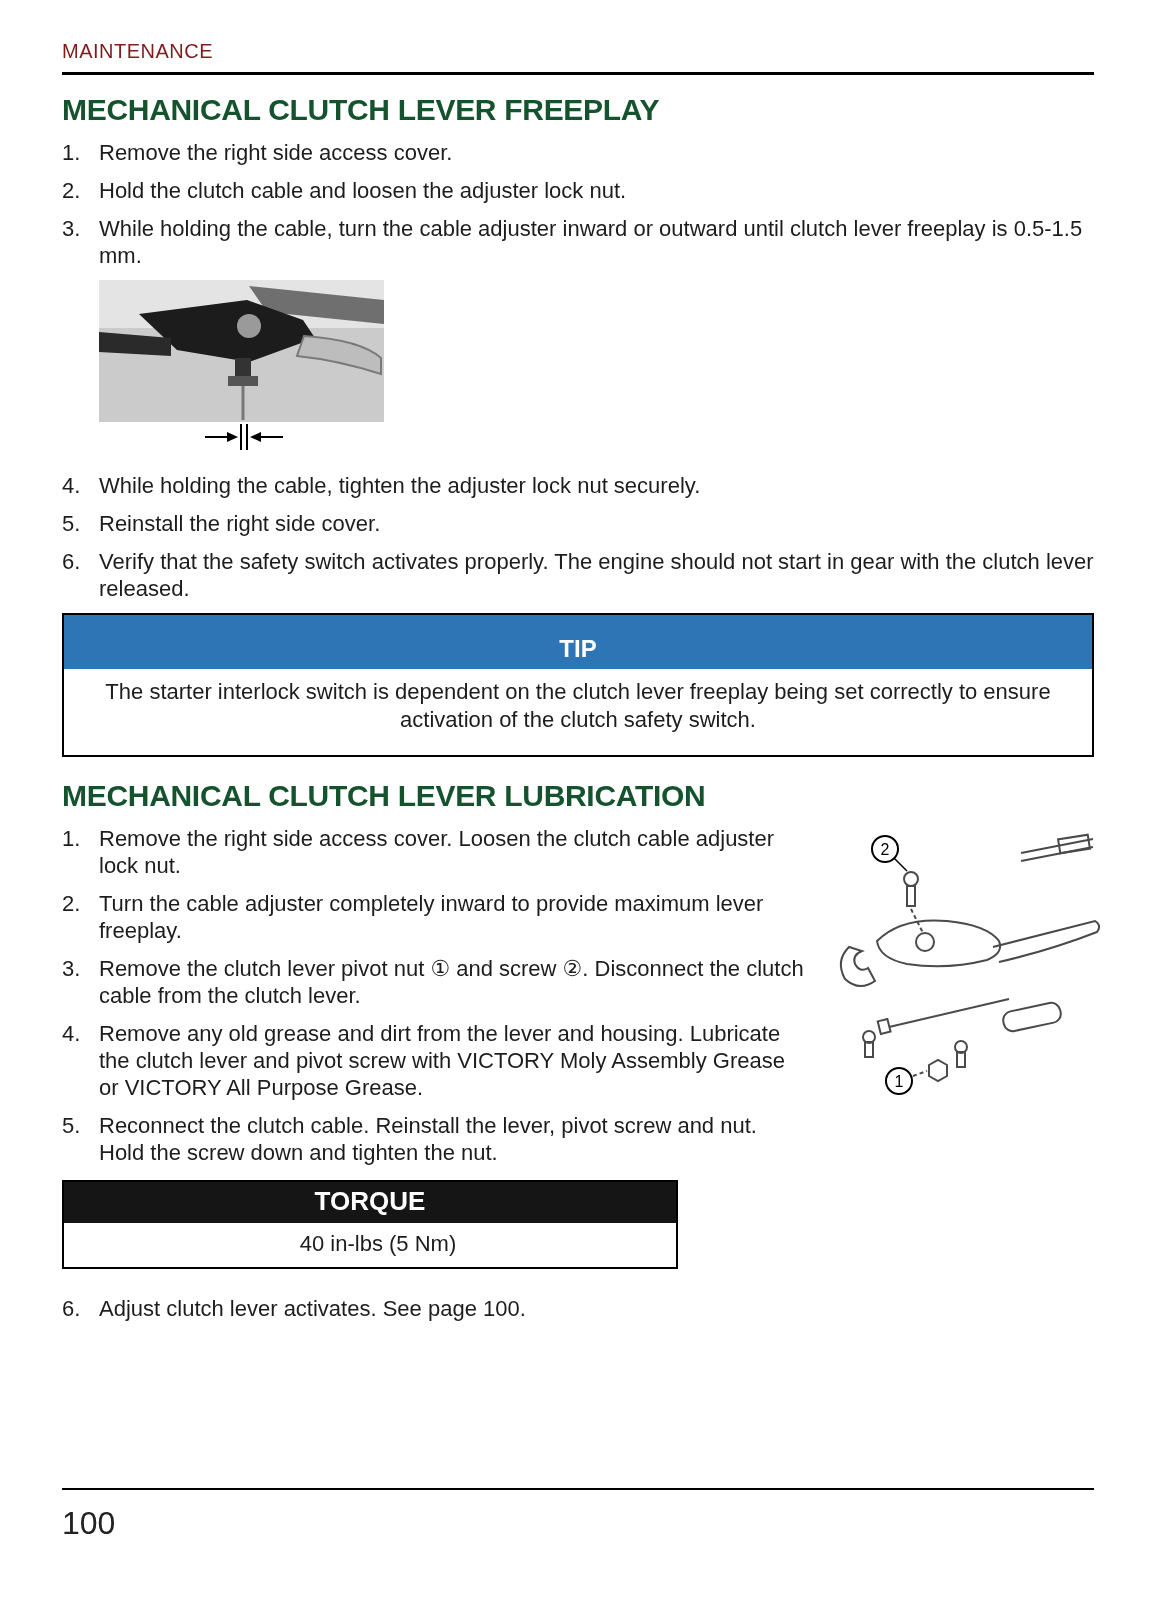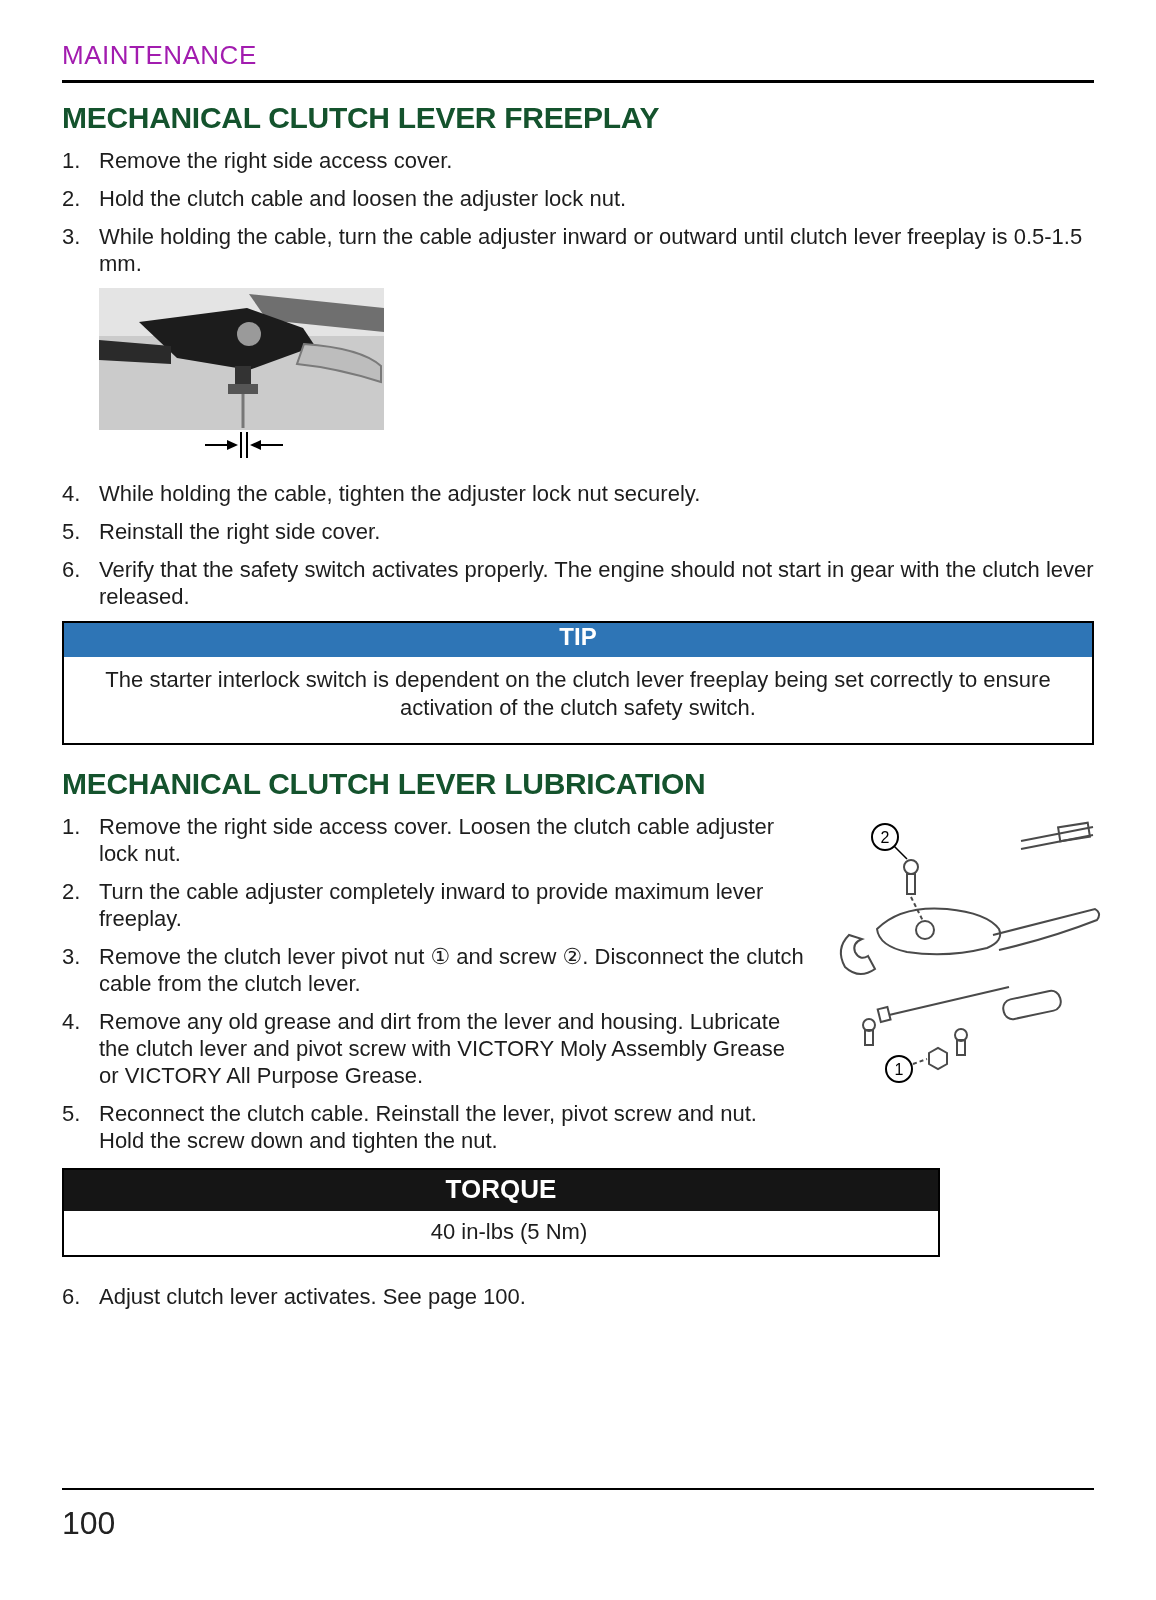--- a/index.html
+++ b/index.html
@@ -4,50 +4,50 @@
 <style>
   * { margin:0; padding:0; box-sizing:border-box; }
   html,body { background:#fff; }
   body {
     width:1156px; height:1600px; position:relative;
     font-family:"Liberation Sans", sans-serif;
     color:#1d1d1d; overflow:hidden;
   }
   .page { padding:40px 62px 0 62px; }
 
-  .header-title { font-size:26px; color:#a21caf; letter-spacing:0.5px; }
+  .header-title { font-size:20px; color:#7f1d1d; letter-spacing:0.5px; }
   .header-rule { border:none; border-top:3px solid #000; margin-top:9px; }
 
   .section-title {
     font-size:30px; font-weight:bold; letter-spacing:-0.3px;
     margin:18px 0 12px 0; color:#14532d;
   }
 
   ol.steps { list-style:none; }
   .step { display:flex; font-size:22px; line-height:27px; margin-bottom:11px; }
   .step-num { flex:0 0 37px; }
   .step-text { flex:1; }
 
   figure.photo { margin:4px 0 16px 37px; }
 
   .tipbox { border:2px solid #000; margin:10px 0 22px 0; }
   .tipbox-header {
     background:#2e75b6; color:#fff; font-weight:bold; font-size:24px;
-    text-align:center; padding:0 0 6px 0;
+    text-align:center; padding:20px 0 6px 0;
   }
   .tipbox-body {
     font-size:22px; line-height:28px; text-align:center;
     padding:9px 30px 21px 30px;
   }
 
   .section2-row { display:flex; align-items:flex-start; }
   .section2-left { width:745px; flex:0 0 745px; }
   .section2-right { flex:1; display:flex; justify-content:flex-end; padding-top:4px; }
 
-  .torquebox { border:2px solid #000; margin:14px 0 26px 0; width:878px; }
+  .torquebox { border:2px solid #000; margin:14px 0 26px 0; width:616px; }
   .torquebox-header {
     background:#151515; color:#fff; font-weight:bold; font-size:26px;
     text-align:center; padding:4px 0 6px 0;
   }
   .torquebox-body {
     font-size:22px; line-height:28px; text-align:center; padding:7px 0 9px 16px;
   }
 
   .footer-rule {
     position:absolute; left:62px; right:62px; bottom:110px;

